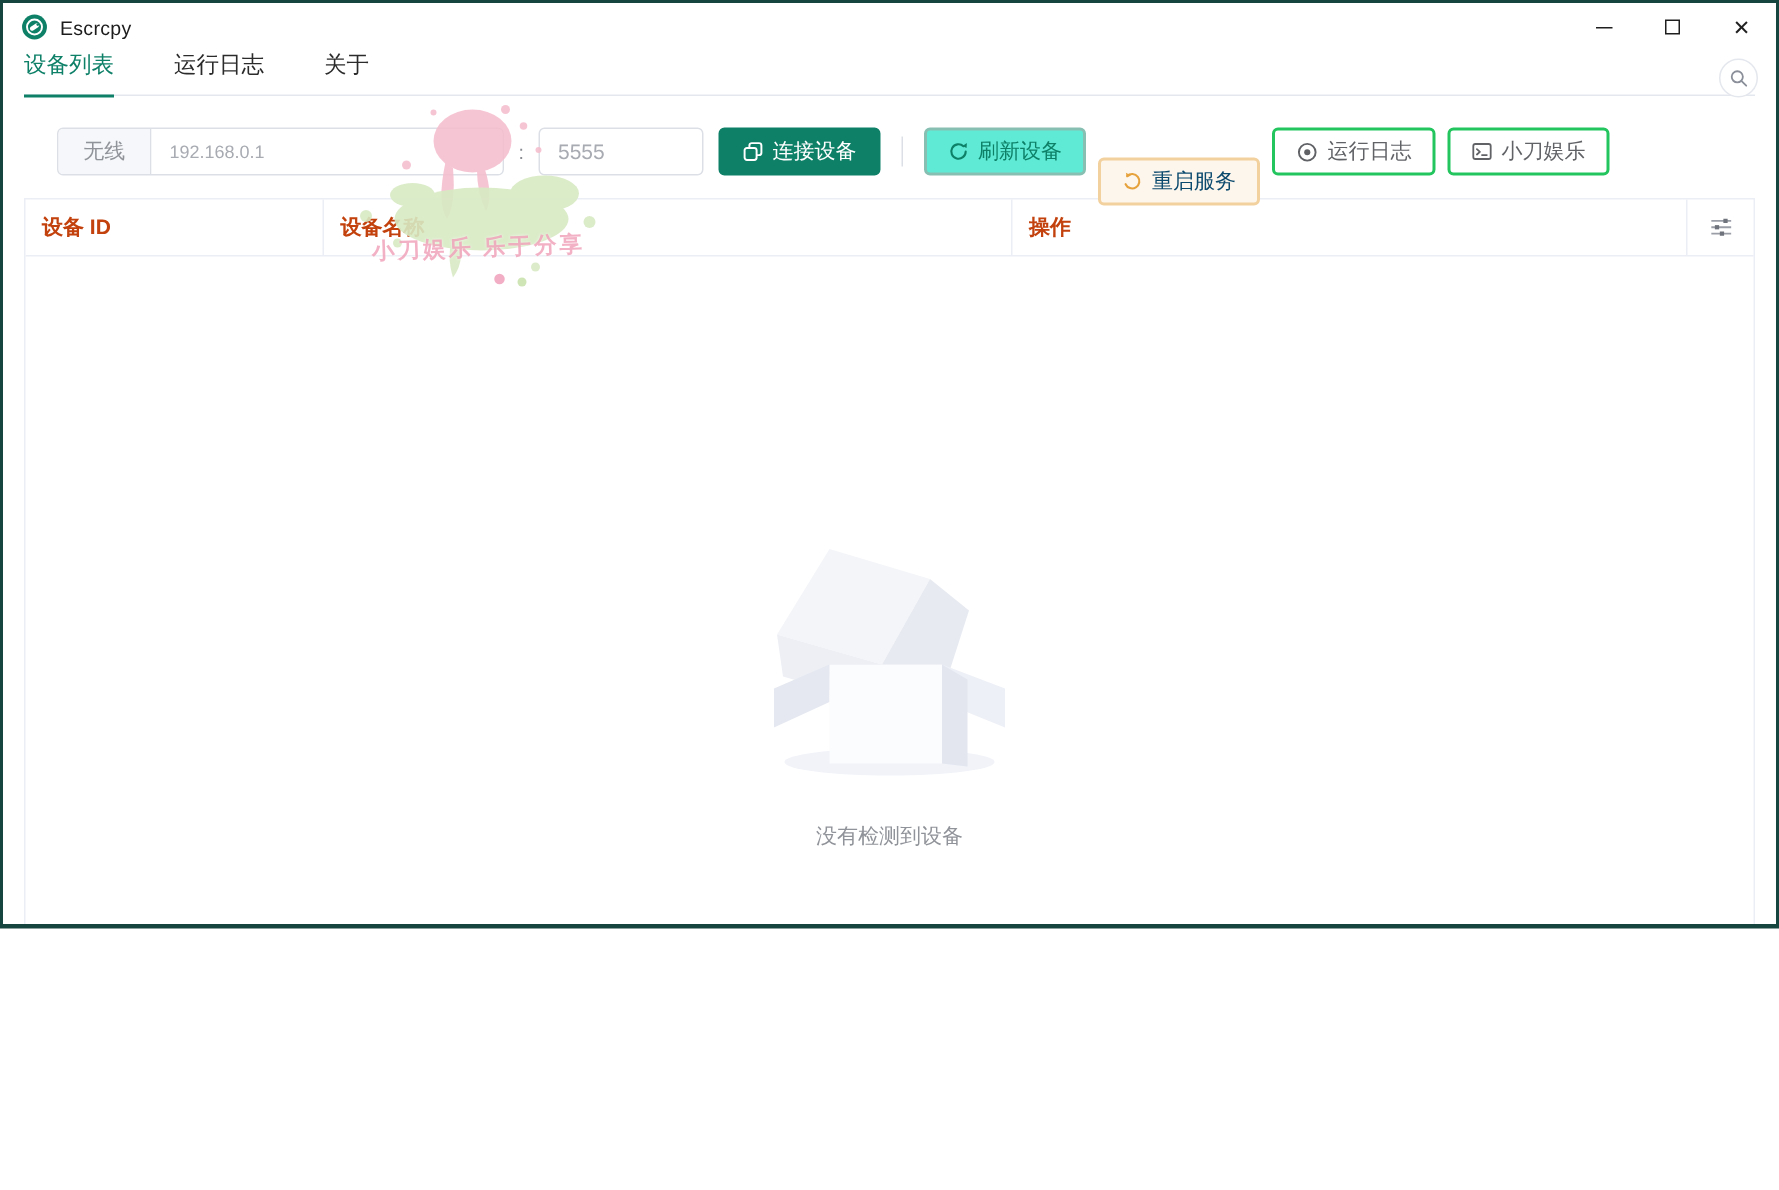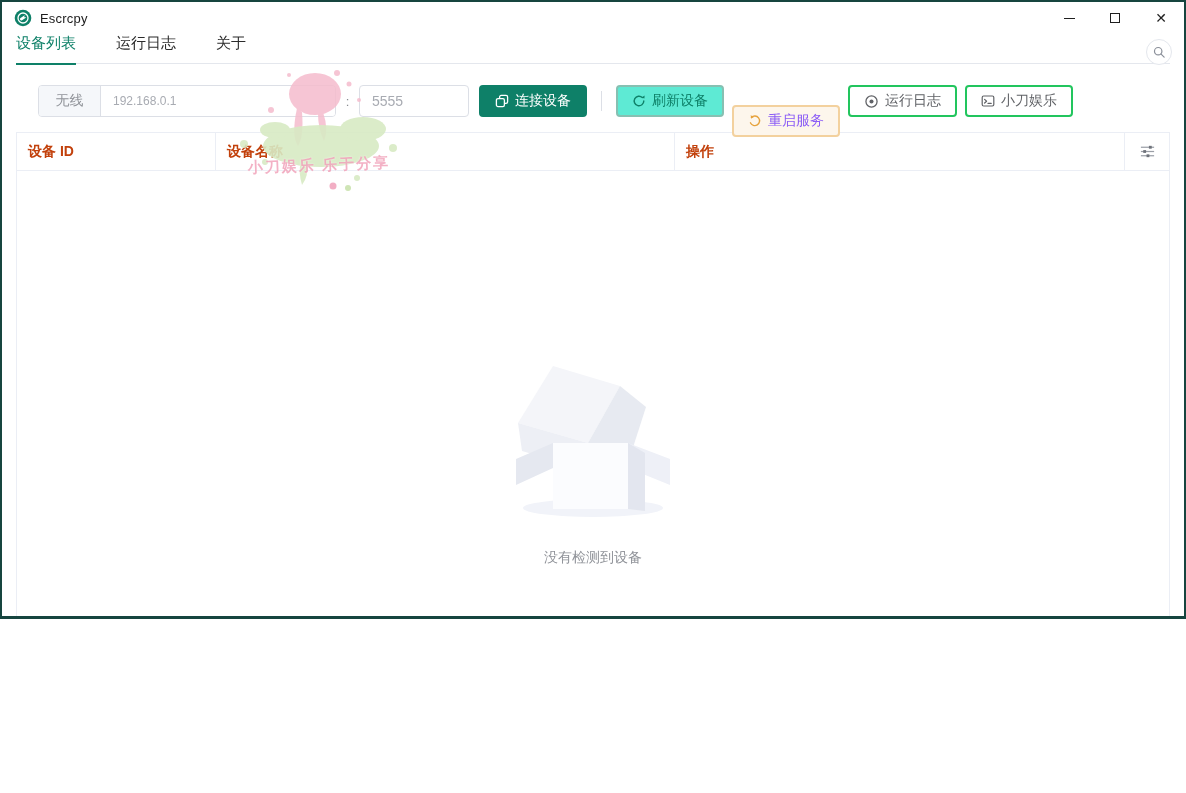--- a/index.html
+++ b/index.html
@@ -39,21 +39,21 @@
   .ip-input { flex:1; border:none; outline:none; padding:0 12px; font-size:12px; color:#be185d; }
   .colon-sep { width:23px; text-align:center; color:#898c92; font-size:13px; }
   .port-input { width:110px; height:32px; border:1px solid #dcdfe6; border-radius:4px; outline:none; padding:0 12px; font-size:14px; color:#606266; }
   input::placeholder { color:#a8abb2; opacity:1; }
 
   .btn { height:32px; display:inline-flex; align-items:center; justify-content:center; gap:6px;
          padding:0 14px; font-size:14px; border-radius:4px; cursor:pointer; border:2px solid #22c55e;
          background:#fff; color:#606266; white-space:nowrap; }
   .btn-primary { background:#0e8068; border-color:#0e8068; color:#fff; margin-left:10px; }
   .btn-refresh { background:#5eead4; border-color:#87c0b2; color:#0e8068; }
-  .btn-restart { background:#fdf6ec; border-color:#f3d19e; color:#8b5cf6;margin-top:40px; }
+  .btn-restart { background:#fdf6ec; border-color:#f3d19e; color:#0c4a6e;margin-top:40px; }
   .toolbar .gap { margin-right:8px; }
   .v-divider { width:1px; height:20px; background:#dcdfe6; margin:0 14px; }
 
   
   .device-table { margin:15px 14px 0; height:647px; border:1px solid #ebeef5; display:flex; flex-direction:column; background:#fff; }
   .thead { display:flex; height:38px; border-bottom:1px solid #ebeef5; align-items:center; }
   .th { height:100%; display:flex; align-items:center; padding-left:11px; font-size:14px; font-weight:600; color:#c2410c; border-right:1px solid #ebeef5; }
   .th.c1 { width:199px; } .th.c2 { width:459px; } .th.c3 { width:450px; }
   .th.c4 { width:48px; flex:1; border-right:none; justify-content:center; padding-left:0; cursor:pointer; }
   .tbody { flex:1; display:flex; flex-direction:column; align-items:center; justify-content:center; }

